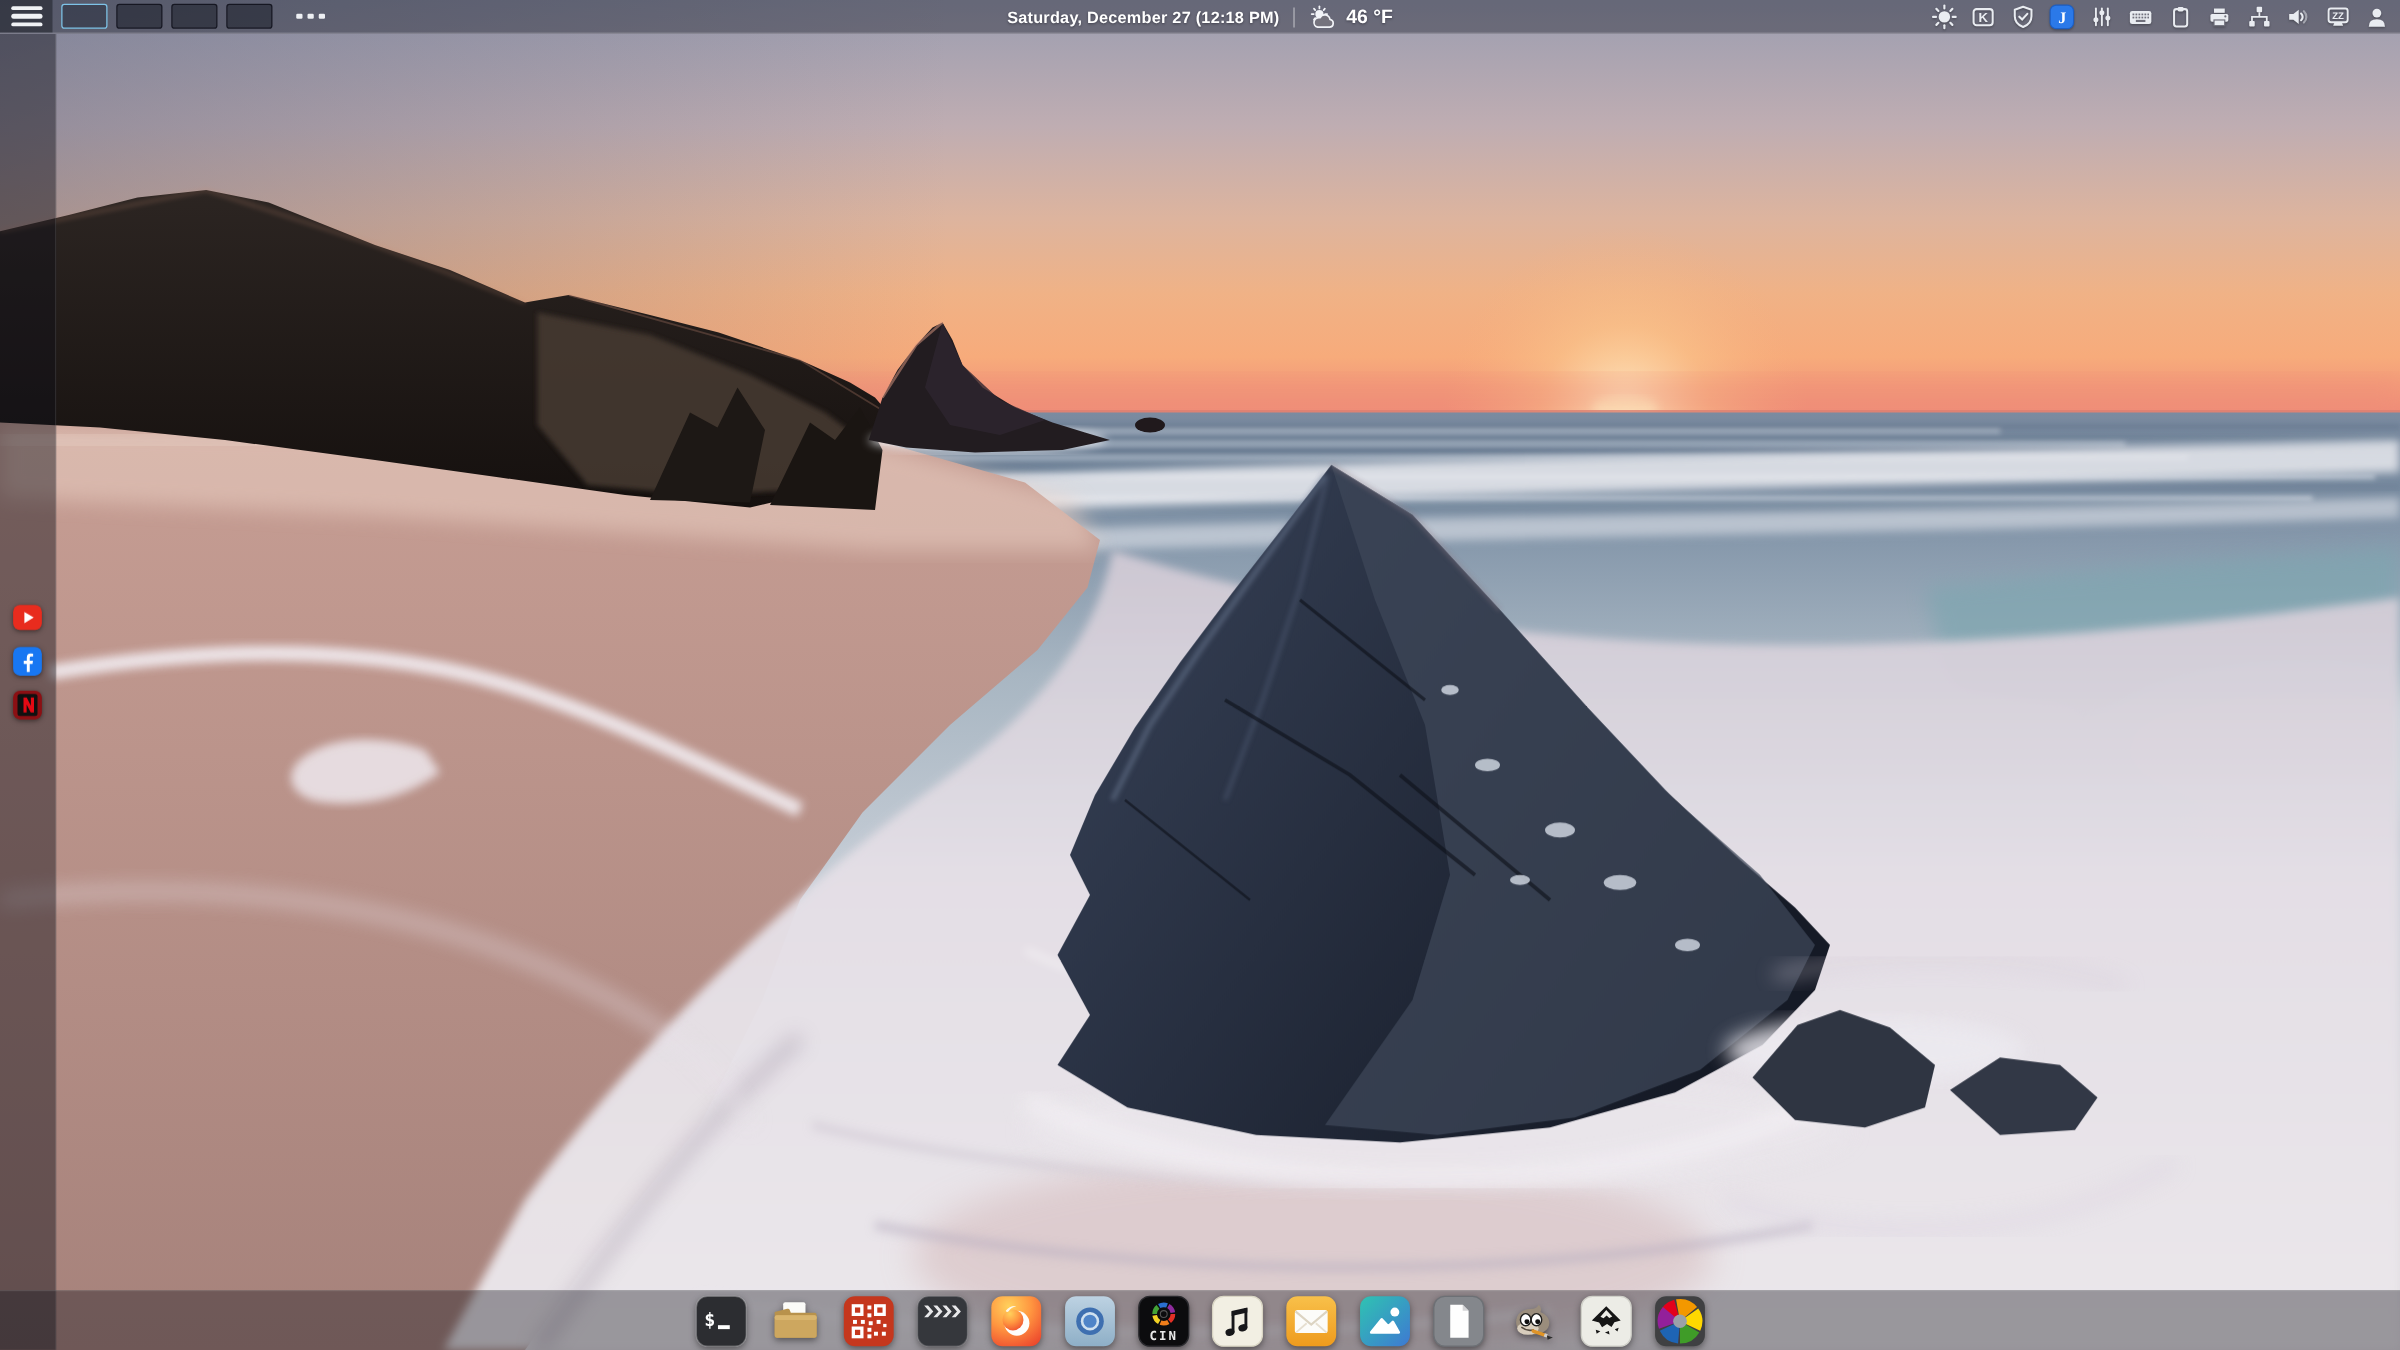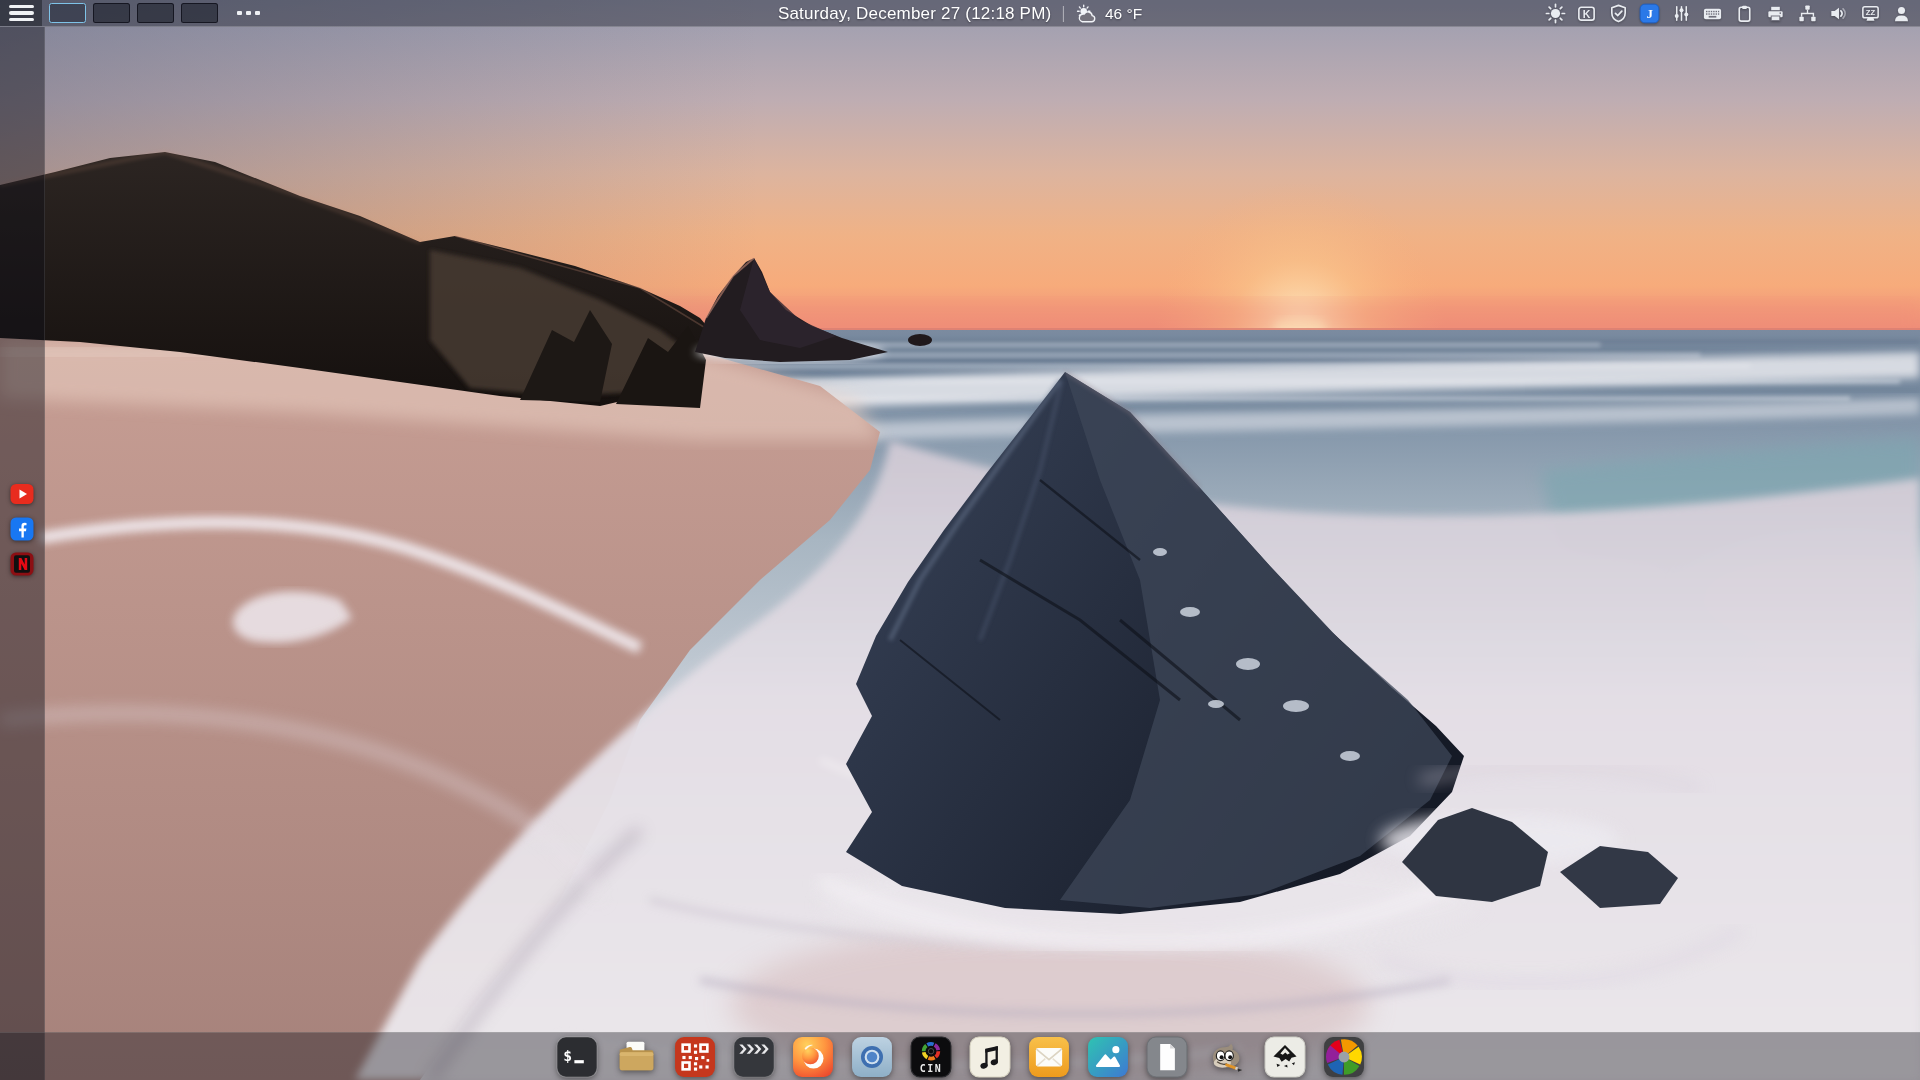--- a/index.html
+++ b/index.html
@@ -16,23 +16,23 @@
     display:flex;flex-direction:column;justify-content:center;align-items:center;gap:3.5px;cursor:pointer;}
   .hline{width:25px;height:3.2px;background:#f0f2f5;border-radius:2px;}
   .ws-wrap{display:flex;gap:7px;margin-left:7px;}
   .ws{width:37px;height:20px;border-radius:2.5px;box-sizing:border-box;cursor:pointer;
     background:rgba(26,29,40,.55);border:1.5px solid rgba(16,18,28,.85);}
   .ws.active{border-color:#7ec3e8;background:rgba(42,48,64,.55);}
   .dots{display:flex;gap:4.5px;margin-left:15px;cursor:pointer;padding:6px 4px;}
   .dot{width:4.5px;height:4.5px;border-radius:1px;background:#eef0f4;}
   .center-group{position:absolute;left:50%;top:0;height:27px;transform:translateX(-50%);
     display:flex;align-items:center;color:#fff;text-shadow:0 1px 2px rgba(10,10,20,.45);white-space:nowrap;}
-  .date-text{font-size:17px;font-weight:normal;letter-spacing:.2px;cursor:pointer;}
+  .date-text{font-size:13px;font-weight:bold;letter-spacing:.2px;cursor:pointer;}
   .sep{width:1.5px;height:16px;background:rgba(255,255,255,.5);margin:0 11px;}
-  .weather{display:flex;align-items:center;gap:6px;font-size:15.5px;font-weight:normal;cursor:pointer;}
+  .weather{display:flex;align-items:center;gap:6px;font-size:15.5px;font-weight:bold;cursor:pointer;}
   .tray{position:absolute;right:8px;top:0;height:27px;display:flex;align-items:center;gap:10.5px;}
   .tray-ic{width:21px;height:21px;display:flex;cursor:pointer;filter:drop-shadow(0 1px 1px rgba(0,0,0,.3));}
   .tray-ic svg{width:100%;height:100%;}
 
   
   .panel-left{position:absolute;left:0;top:27px;bottom:0;width:45px;z-index:5;
     background:rgba(16,16,24,.45);border-right:1px solid rgba(255,255,255,.10);
     display:flex;flex-direction:column;align-items:center;padding-top:455px;gap:11px;box-sizing:border-box;}
   .ldock-ic{width:24px;height:24px;cursor:pointer;filter:drop-shadow(0 1px 2px rgba(0,0,0,.5));}
   .ldock-ic svg{width:100%;height:100%;}

